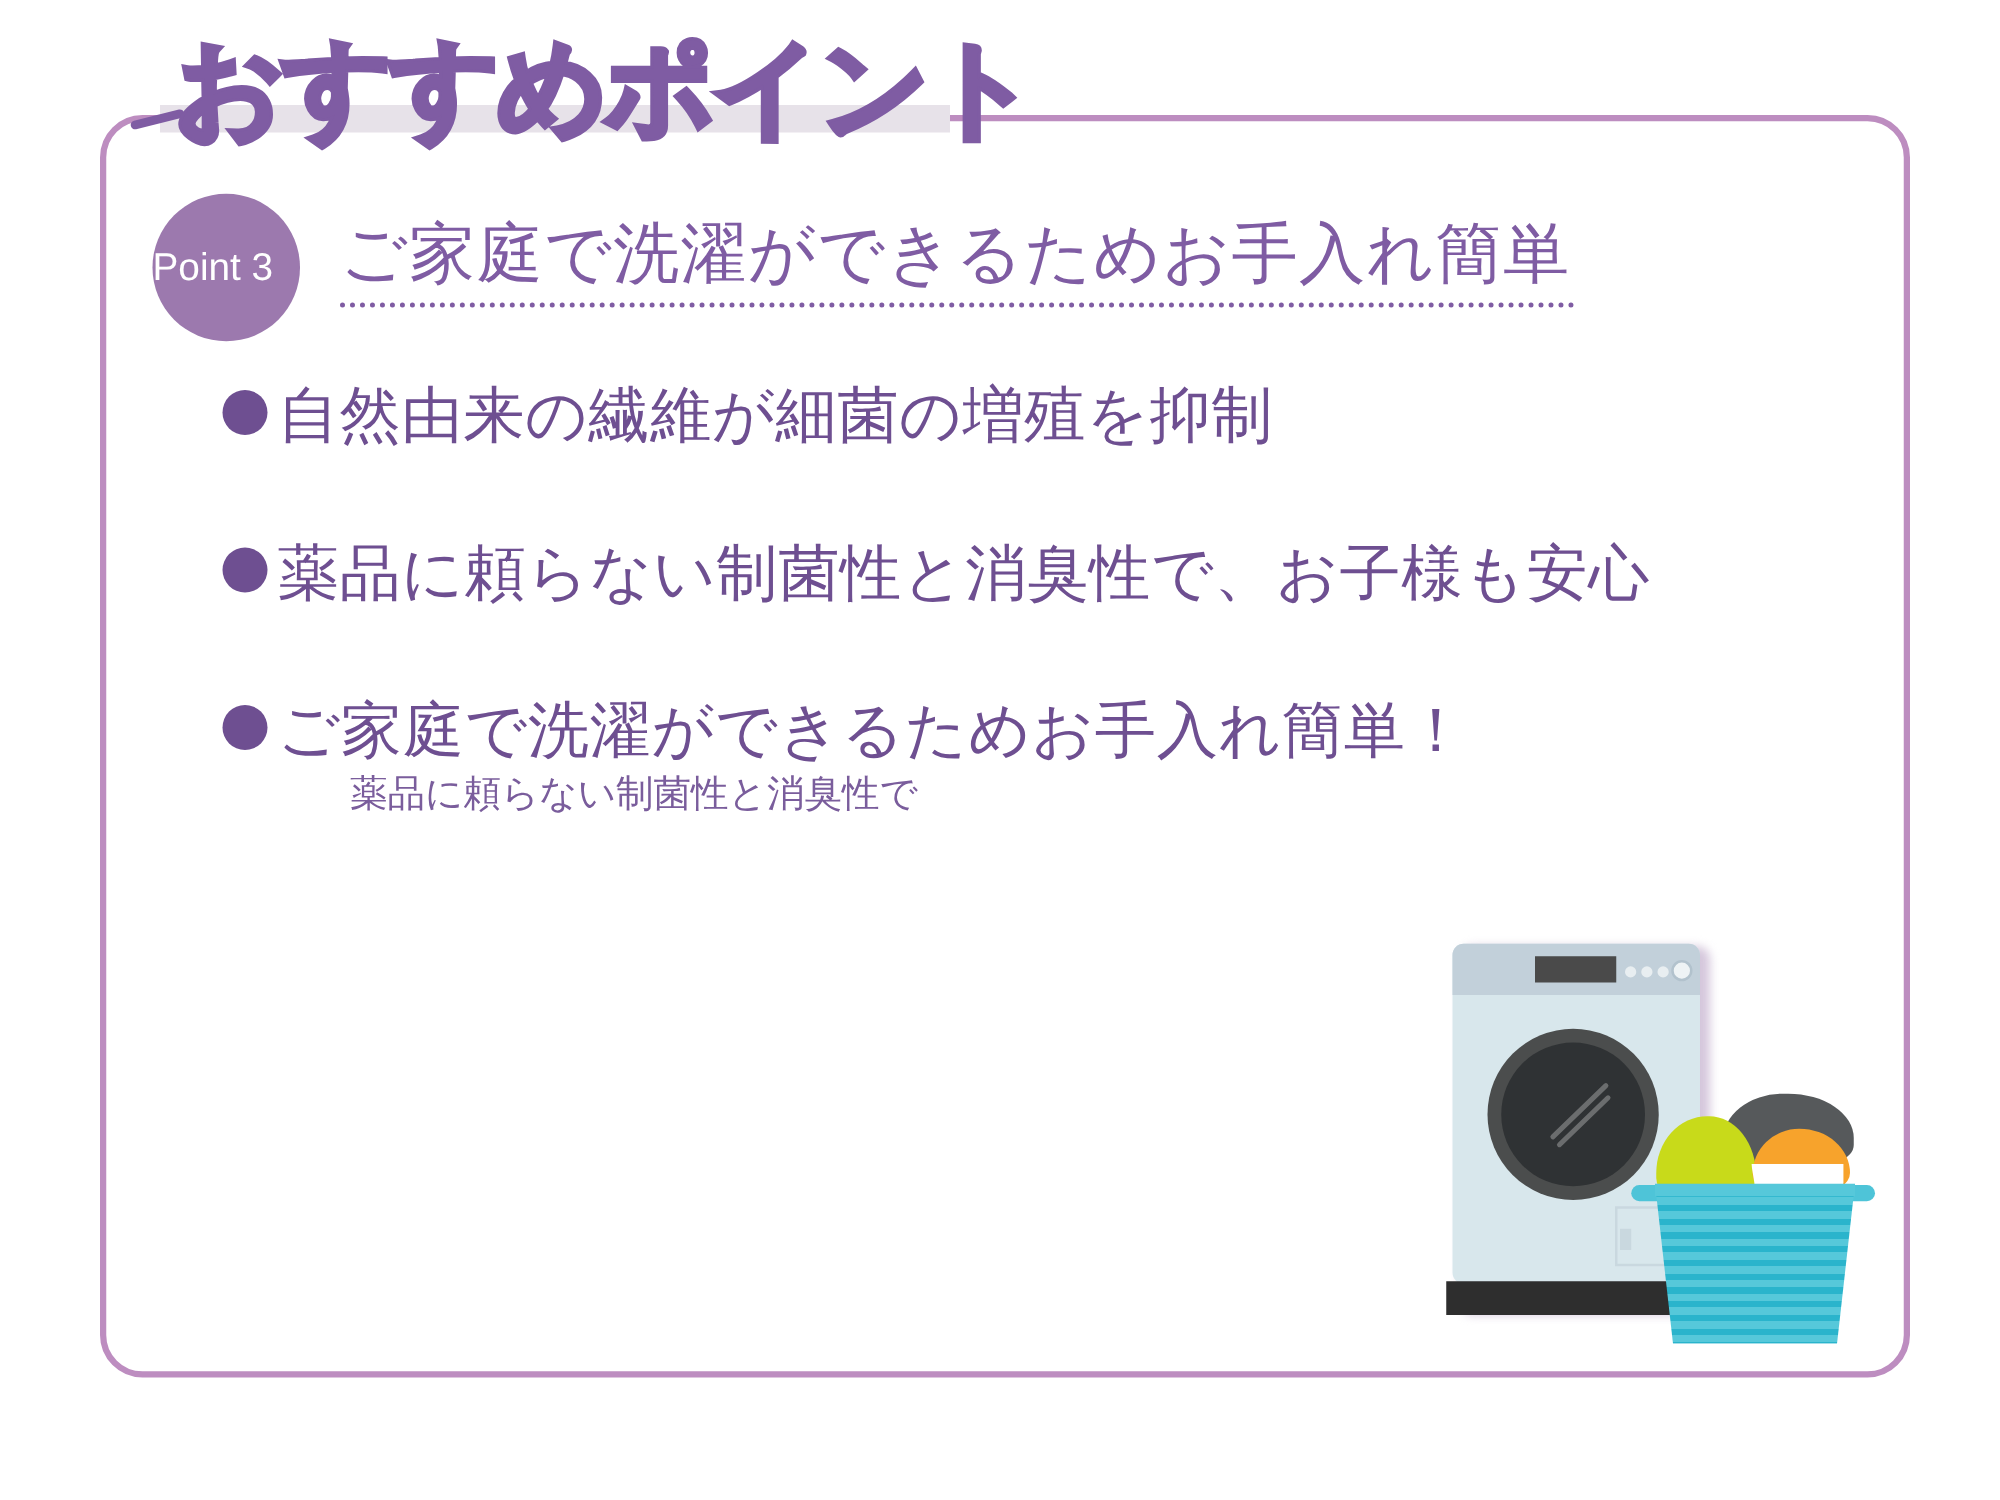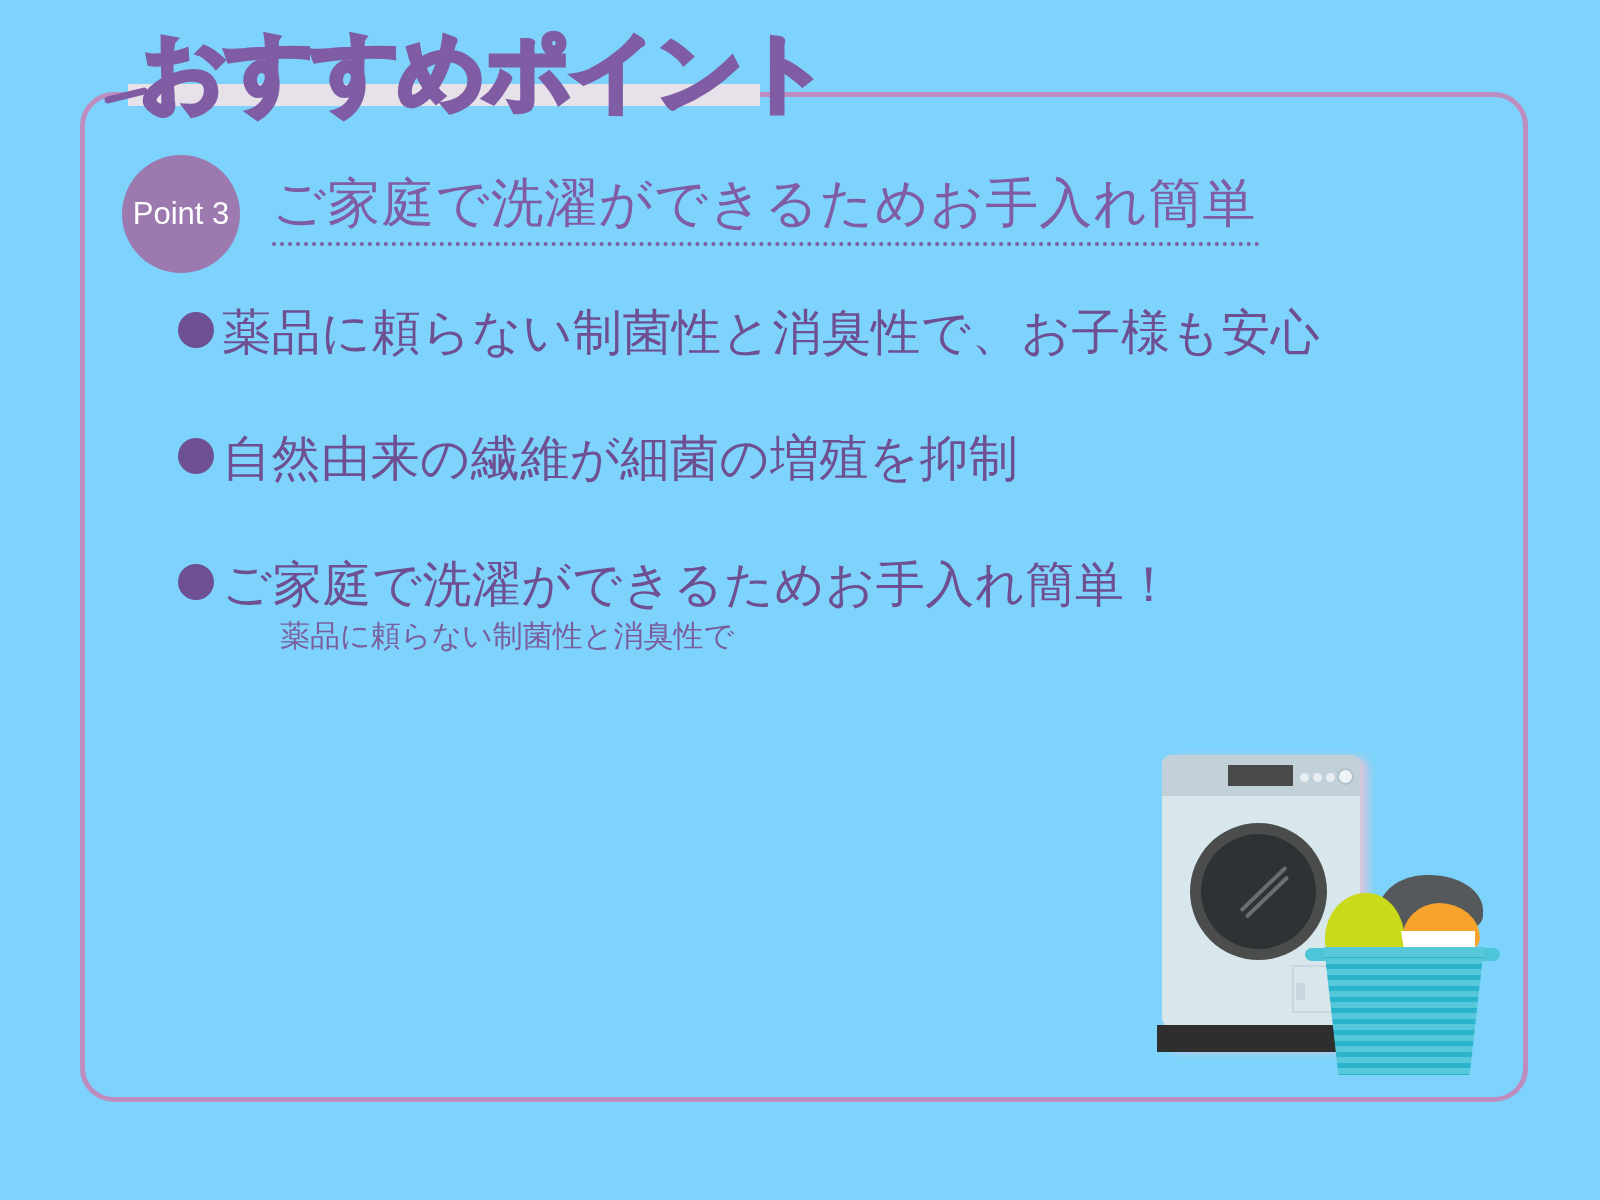--- a/index.html
+++ b/index.html
@@ -11,21 +11,21 @@
     height: 1200px;
     background: #e7e2e9;
     font-family: "Liberation Sans", "DejaVu Sans", sans-serif;
     overflow: hidden;
     position: relative;
   }
 
   .slide {
     position: absolute;
     inset: 0;
-    background: #7dd3fc;
+    background: #ffffff;
     text-decoration: underline;
   }
 
   
   .frame {
     position: absolute;
     left: 80px;
     top: 92px;
     width: 1448px;
     height: 1010px;
@@ -74,21 +74,21 @@
   .point-badge {
     position: absolute;
     left: 122px;
     top: 155px;
     width: 118px;
     height: 118px;
     border-radius: 50%;
     background: #9c79ae;
     display: flex;
     align-items: center;
-    justify-content: center;
+    justify-content: flex-start;
     color: #ffffff;
     font-size: 31px;
     font-family: "Liberation Sans", sans-serif;
     font-weight: 400;
     letter-spacing: 0px;
   }
 
   .heading {
     position: absolute;
     left: 272px;
@@ -377,25 +377,25 @@
 
   <div class="point-badge">
     <span>Point 3</span>
   </div>
   <div class="heading">ご家庭で洗濯ができるためお手入れ簡単</div>
   <div class="heading-underline"></div>
 
   <div class="bullets">
     <div class="bullet">
       <span class="bullet-dot"></span>
-      <span class="bullet-text">薬品に頼らない制菌性と消臭性で、お子様も安心</span>
+      <span class="bullet-text">自然由来の繊維が細菌の増殖を抑制</span>
     </div>
     <div class="bullet">
       <span class="bullet-dot"></span>
-      <span class="bullet-text">自然由来の繊維が細菌の増殖を抑制</span>
+      <span class="bullet-text">薬品に頼らない制菌性と消臭性で、お子様も安心</span>
     </div>
     <div class="bullet">
       <span class="bullet-dot"></span>
       <span class="bullet-text">ご家庭で洗濯ができるためお手入れ簡単！</span>
     </div>
   </div>
 
   <div class="note">
     <div class="note-line2">薬品に頼らない制菌性と消臭性で</div>
   </div>

